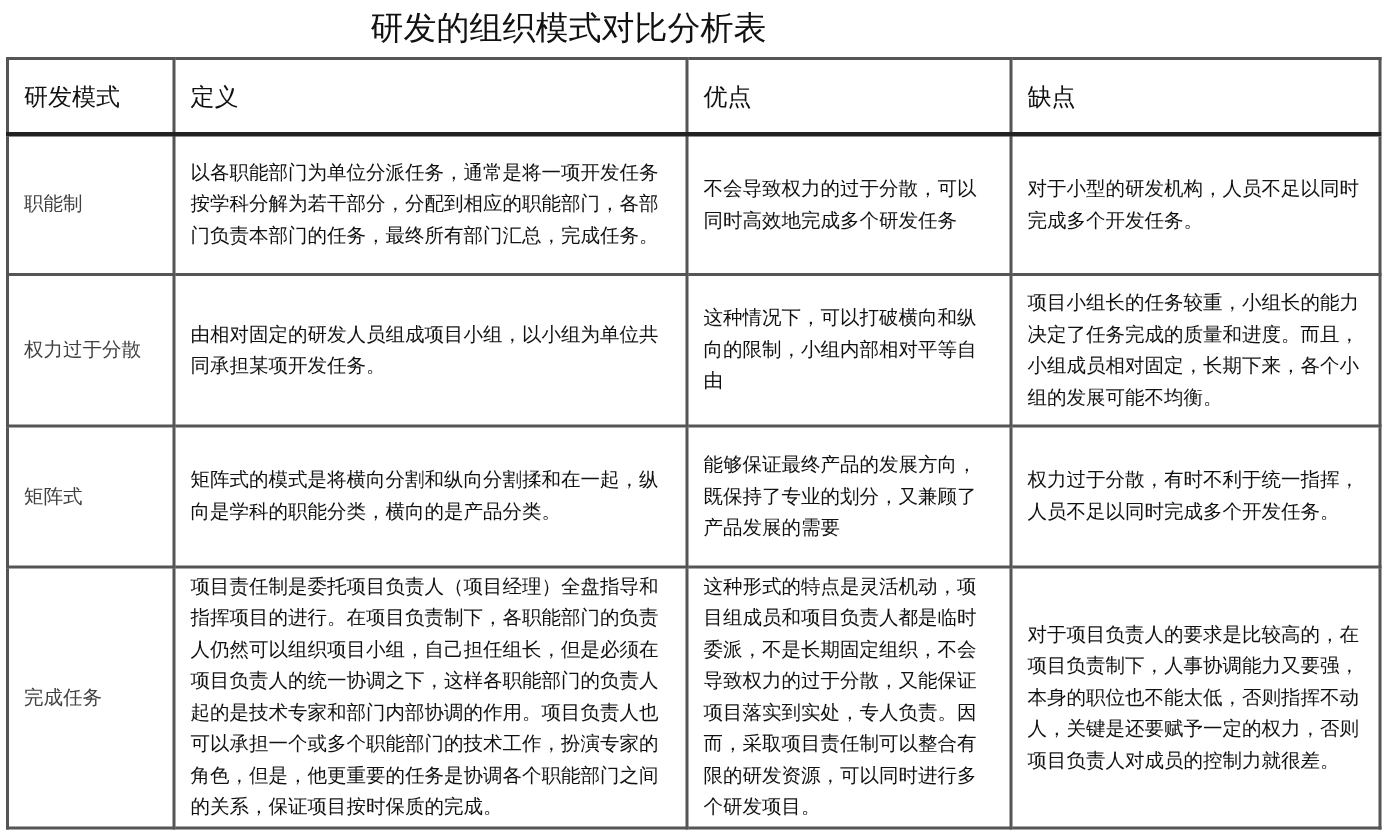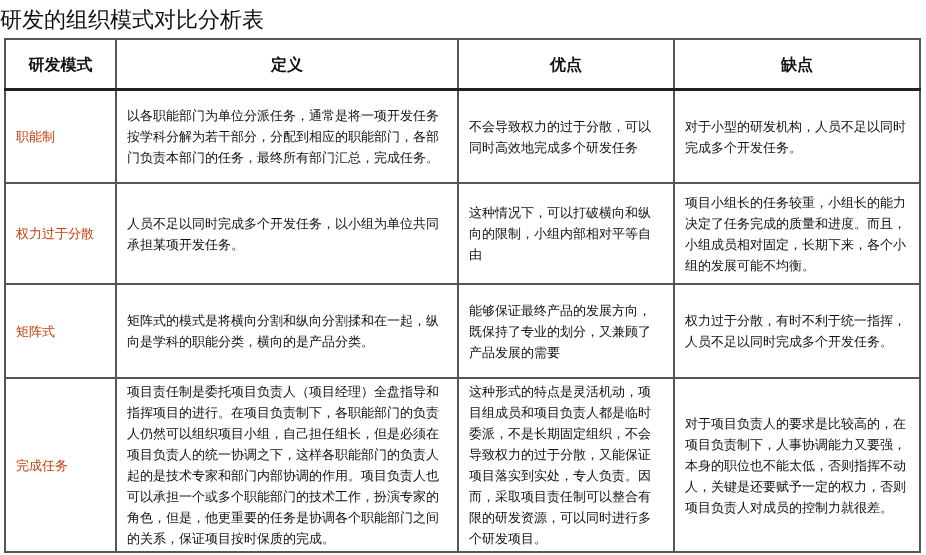--- a/index.html
+++ b/index.html
@@ -1,26 +1,26 @@
 <!DOCTYPE html>
 <html><head>
 <meta charset="utf-8">
 <style>
   html, body { margin:0; padding:0; background:#ffffff; }
   body { width:926px; height:555px; position:relative; overflow:hidden;
          font-family:"DejaVu Sans", sans-serif; color:#111; }
-  .title { position:absolute; left:0; top:4px; width:758px; 
+  .title { position:absolute; left:0; top:4px; width:758px; text-align:center;
            font-size:22px; line-height:32px; color:#111; letter-spacing:0; }
   table.cmp { position:absolute; left:4px; top:38px; border-collapse:collapse;
               table-layout:fixed; width:915px; }
   table.cmp td, table.cmp th { border:2px solid #555; padding:0 10px; vertical-align:middle;
               font-size:13px; line-height:21px; text-align:left; font-weight:normal; }
-  table.cmp th { font-family:"DejaVu Serif", serif; font-size:16px; font-weight:bold; text-align:center; color:#111; }
+  table.cmp th { font-family:"DejaVu Serif", serif; font-size:16px; font-weight:normal; color:#111; }
   table.cmp tr.head th { height:48px; }
-  td.mode { font-size:16px; color:#c2410c; padding-left:10px; }
+  td.mode { font-size:16px; color:#404040; padding-left:10px; }
   table.cmp tr.head { border-bottom:3px solid #222; }
   tr.r1 td { height:91px; }
   tr.r2 td { height:99px; }
   tr.r3 td { height:92px; }
   tr.r4 td { height:172px; }
 </style>
 </head>
 <body>
 
 <div class="title">研发的组织模式对比分析表</div>
@@ -40,21 +40,21 @@
     <th>缺点</th>
   </tr>
   <tr class="r1">
     <td class="mode">职能制</td>
     <td>以各职能部门为单位分派任务，通常是将一项开发任务按学科分解为若干部分，分配到相应的职能部门，各部门负责本部门的任务，最终所有部门汇总，完成任务。</td>
     <td>不会导致权力的过于分散，可以同时高效地完成多个研发任务</td>
     <td>对于小型的研发机构，人员不足以同时完成多个开发任务。</td>
   </tr>
   <tr class="r2">
     <td class="mode">权力过于分散</td>
-    <td>人员不足以同时完成多个开发任务，以小组为单位共同承担某项开发任务。</td>
+    <td>由相对固定的研发人员组成项目小组，以小组为单位共同承担某项开发任务。</td>
     <td>这种情况下，可以打破横向和纵向的限制，小组内部相对平等自由</td>
     <td>项目小组长的任务较重，小组长的能力决定了任务完成的质量和进度。而且，小组成员相对固定，长期下来，各个小组的发展可能不均衡。</td>
   </tr>
   <tr class="r3">
     <td class="mode">矩阵式</td>
     <td>矩阵式的模式是将横向分割和纵向分割揉和在一起，纵向是学科的职能分类，横向的是产品分类。</td>
     <td>能够保证最终产品的发展方向，既保持了专业的划分，又兼顾了产品发展的需要</td>
     <td>权力过于分散，有时不利于统一指挥，人员不足以同时完成多个开发任务。</td>
   </tr>
   <tr class="r4">

